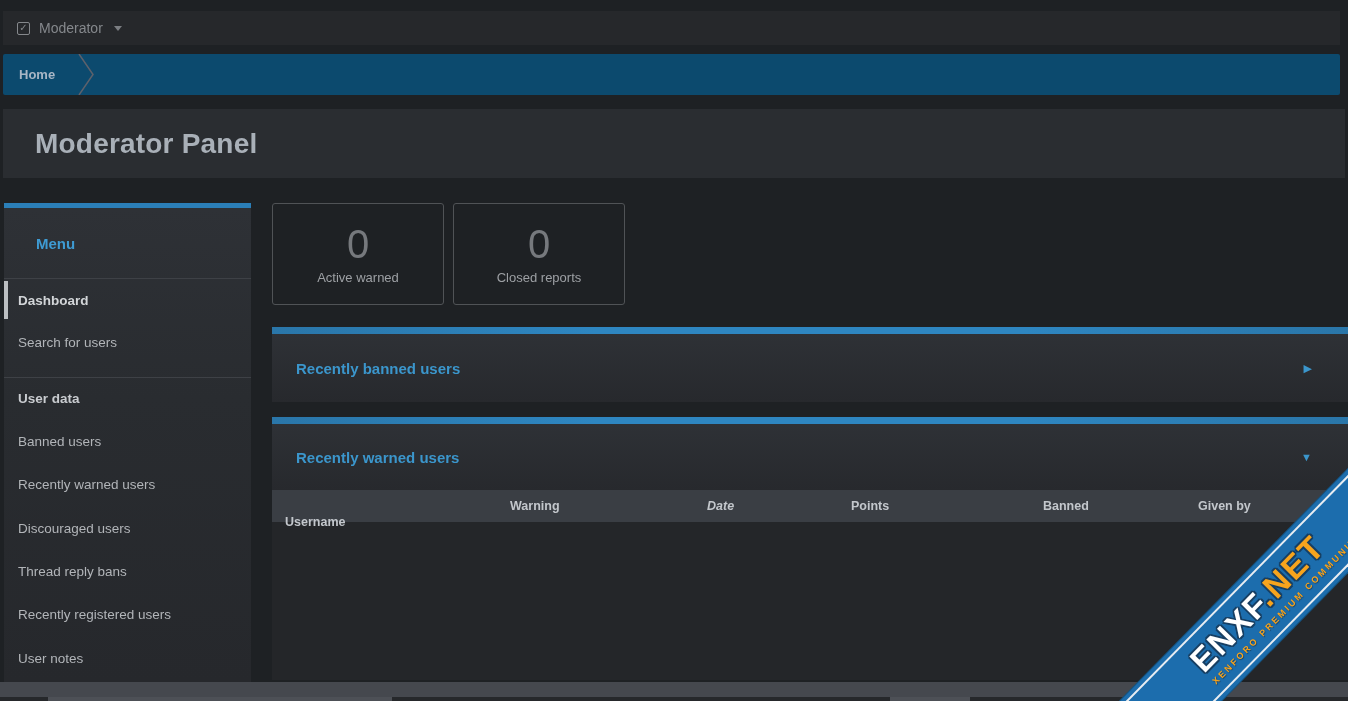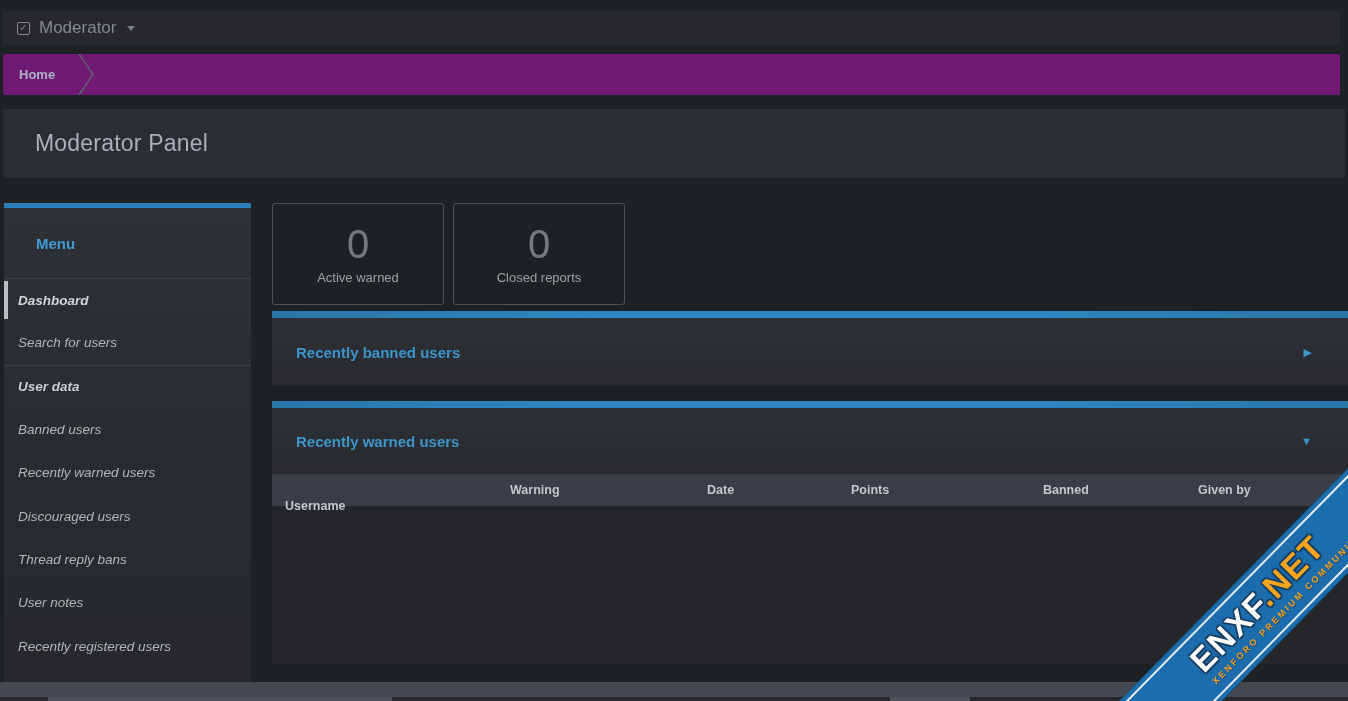--- a/index.html
+++ b/index.html
@@ -16,58 +16,58 @@
   .modbar {
     position:absolute; left:3px; right:8px; top:11px; height:34px;
     background:#26282b; display:flex; align-items:center; padding:0 14px;
   }
   .modbar-trigger { display:flex; align-items:center; gap:9px; cursor:pointer; }
   .checkbox-icon {
     width:13px; height:13px; border:1px solid #85888c; border-radius:2px;
     display:flex; align-items:center; justify-content:center;
     color:#85888c; font-size:10px; line-height:1;
   }
-  .modbar-label { color:#85888c; font-size:17px; }
+  .modbar-label { color:#85888c; font-size:14px; }
   .caret-down {
     width:0; height:0; border-left:4px solid transparent; border-right:4px solid transparent;
     border-top:5px solid #7b7e82; margin-left:2px;
   }
 
   
   .breadcrumb-bar {
     position:absolute; left:3px; right:8px; top:54px; height:41px;
-    background:#701a75; border-radius:2px;
+    background:#0c4a6e; border-radius:2px;
     display:flex; align-items:center; padding:0 0 0 16px; overflow:hidden;
   }
   .crumb { color:#a9b6c5; font-size:13px; font-weight:bold; text-decoration:none; }
   .crumb-sep { margin-left:22px; height:41px; }
   .crumb-sep svg { display:block; }
 
   
   .title-block {
     position:absolute; left:3px; right:3px; top:109px; height:69px;
     background:#2a2d31; display:flex; align-items:center; padding-left:32px;
   }
-  .title-block h1 { color:#a9b0b8; font-size:23px; font-weight:normal; letter-spacing:.2px; }
+  .title-block h1 { color:#a9b0b8; font-size:28px; font-weight:bold; letter-spacing:.2px; }
 
   
   .sidebar {
     position:absolute; left:4px; top:203px; width:247px; height:479px;
     background:linear-gradient(180deg,#2e3136 0%,#292c30 40%,#26282c 100%);
     border-top:5px solid #2b7fb8; overflow:hidden;text-align:right;
   }
   .menu-header {
     height:70px; display:flex; align-items:center; padding-left:32px;
     color:#3e9bd3; font-size:15px; font-weight:bold;
   }
   .nav-item, .nav-section {
     position:relative; height:43.3px; display:flex; align-items:center;
-    padding-left:14px; font-size:13.5px; color:#b2b5b9; cursor:pointer;font-style:italic;
-  }
-  .nav-section { color:#c9ccd0; font-weight:bold; cursor:default; }
+    padding-left:14px; font-size:13.5px; color:#b2b5b9; cursor:pointer;
+  }
+  .nav-section { color:#c9ccd0; font-weight:bold; cursor:default;margin-top:12px; }
   .nav-item.bold { font-weight:bold; color:#d2d5d8; }
   .nav-item.divider-top, .nav-section.divider-top { border-top:1px solid #3e4146; }
   .nav-item.selected::before {
     content:""; position:absolute; left:0; top:2px; bottom:2px; width:4px; background:#bcbfc2;
   }
 
   
   .content { position:absolute; left:272px; top:203px; right:0; bottom:19px; }
   .stats-row { display:flex; gap:9px; }
   .stat-box {
@@ -78,31 +78,31 @@
   .stat-label { color:#9da0a4; font-size:13px; }
 
   .panel { position:relative; }
   .panel-topbar { height:7px; background:linear-gradient(90deg,#2a76a9,#2e86c1 30%,#2e86c1 70%,#2a76a9); }
   .panel-header {
     height:68px; display:flex; align-items:center; padding:0 36px 0 24px;
     background:linear-gradient(180deg,#2e3136,#27292d); cursor:pointer;
   }
   .panel-header h2 { color:#3b96cc; font-size:15px; font-weight:bold; flex:1; }
   .panel-arrow { color:#3b96cc; font-size:11px; line-height:1; }
-  .panel-banned { margin-top:6px; }
+  .panel-banned { margin-top:22px; }
   .panel-warned { margin-top:15px; }
   .panel-warned .panel-header { height:66px; }
 
   .table-header {
     height:32px; background:#3a3e44; display:flex; align-items:center; padding-left:13px;
     font-size:12.5px; font-weight:bold; color:#c3c7cc;
   }
   .table-header .col-0 { width:225px;margin-top:32px; }
   .table-header .col-1 { width:197px; }
-  .table-header .col-2 { width:144px; }
+  .table-header .col-2 { width:144px;font-style:italic; }
   .table-header .col-3 { width:192px; }
   .table-header .col-4 { width:155px; }
   .table-header .col-5 { flex:1; }
   .table-body { height:160px; background:#242629; }
   .panel-warned { padding-bottom:0; }
   .panel-warned .table-body { height:158px; }
 
   
   .bottom-band { position:absolute; left:0; right:0; top:682px; height:15px; background:#45484e; }
   .bottom-strip { position:absolute; left:0; right:0; top:697px; height:4px; background:#26282b; }
@@ -190,24 +190,24 @@
       <div class="nav-item">
         <span>Recently warned users</span>
       </div>
       <div class="nav-item">
         <span>Discouraged users</span>
       </div>
       <div class="nav-item">
         <span>Thread reply bans</span>
       </div>
       <div class="nav-item">
+        <span>Recently registered users</span>
+      </div>
+      <div class="nav-item">
         <span>User notes</span>
-      </div>
-      <div class="nav-item">
-        <span>Recently registered users</span>
       </div>
       <div class="nav-item">
         <span>Most warned users</span>
       </div>
     </nav>
   </aside>
 
   <main class="content">
 
     <div class="stats-row">

